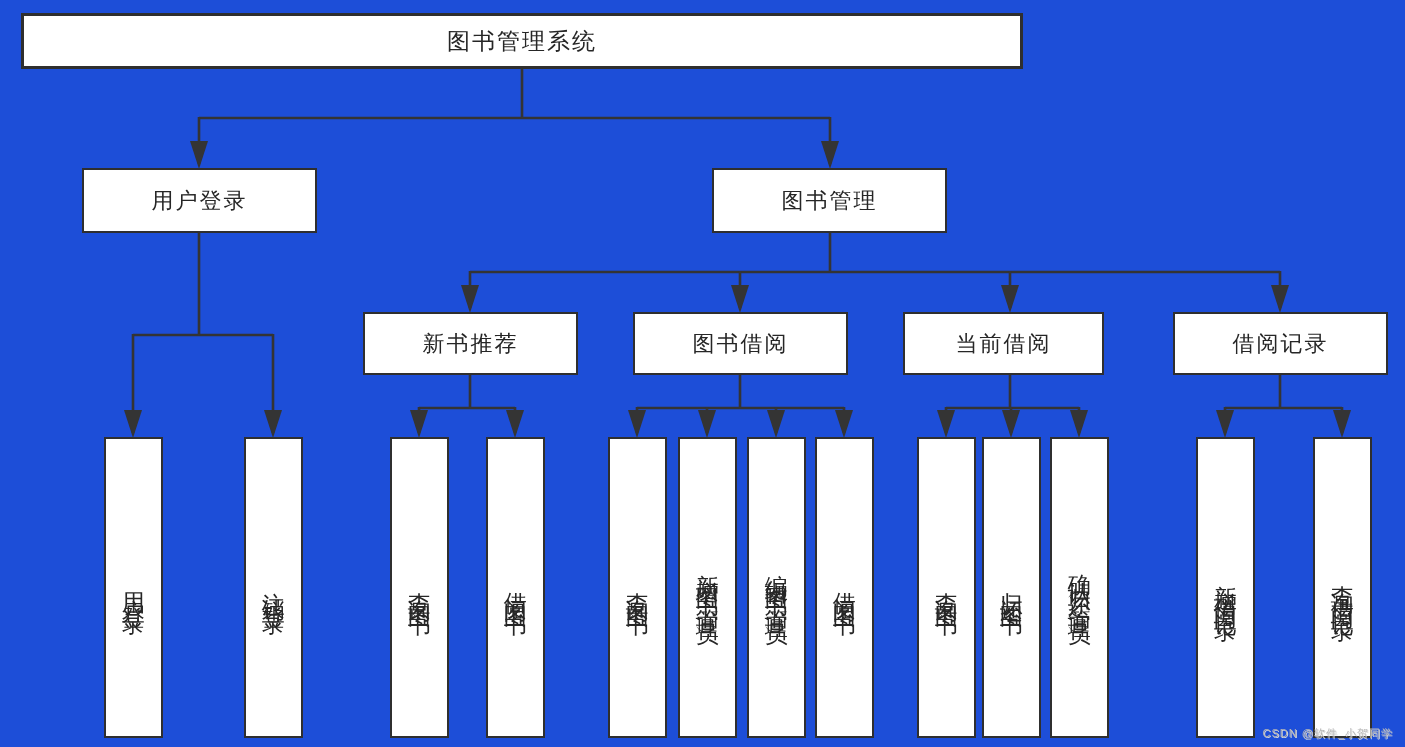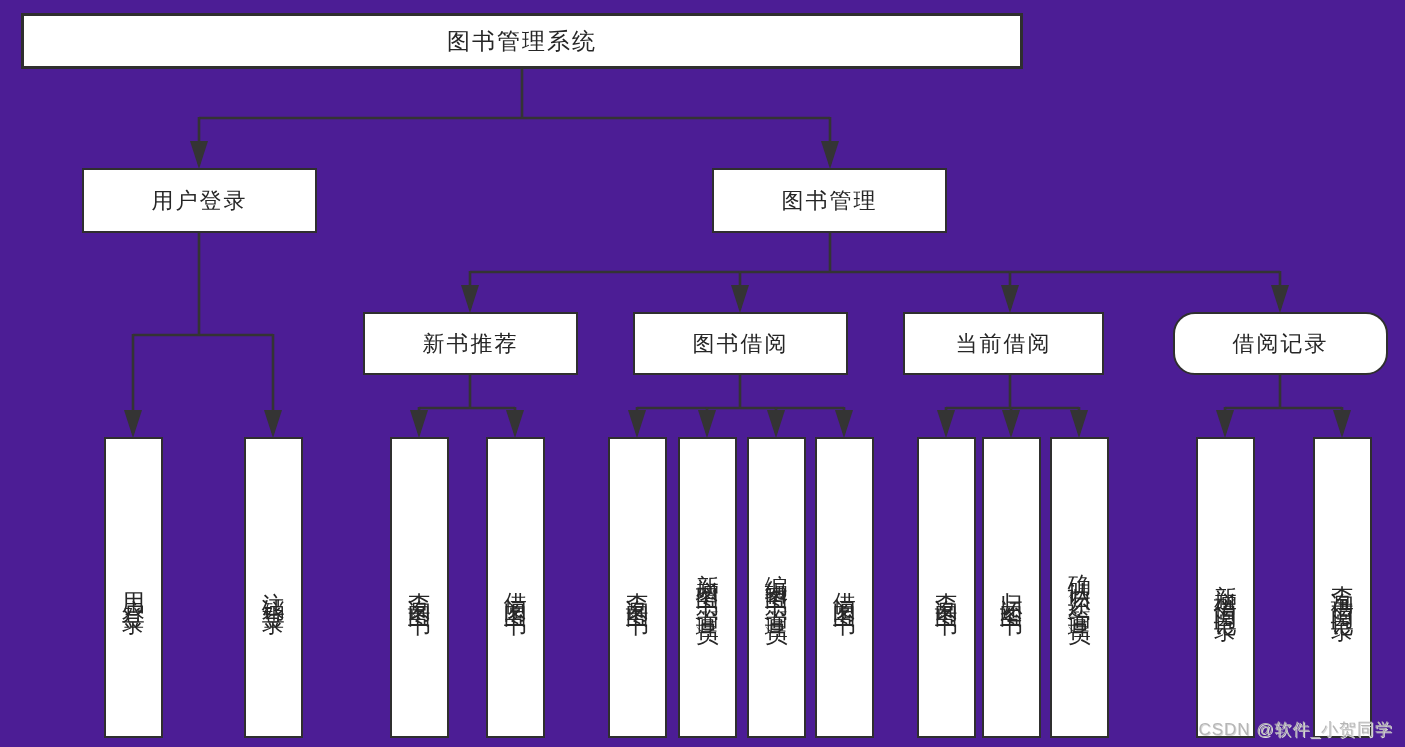--- a/index.html
+++ b/index.html
@@ -1,20 +1,20 @@
 <!DOCTYPE html>
 <html><head>
 <meta charset="utf-8">
 <style>
   html, body { margin: 0; padding: 0; background: #ffffff; }
   .canvas {
     position: relative;
     width: 1405px;
     height: 747px;
-    background: #4c1d95;
+    background: #1d4ed8;
     font-family: "Liberation Sans", "DejaVu Sans", sans-serif;
     color: #222222;
     overflow: hidden;
   }
   svg.connectors {
     position: absolute;
     left: 0; top: 0;
     width: 1405px; height: 747px;
     z-index: 1;
   }
@@ -41,21 +41,21 @@
     font-size: 23px;
     letter-spacing: 7px;
     line-height: 1.15;
     padding: 6px 0;
   }
   .watermark {
     position: absolute;
     right: 12px;
     bottom: 6px;
     z-index: 5;
-    font-size: 17px;
+    font-size: 11px;
     letter-spacing: 1px;
     color: #b6b6b6;
     text-shadow: 1px 1px 0 #d9d9d9;
     white-space: nowrap;
   }
 </style>
 </head>
 <body>
 
 <div class="canvas">
@@ -127,21 +127,21 @@
   </svg>
 
   <div class="box root" style="left:21px; top:13px; width:1002px; height:56px;">图书管理系统</div>
 
   <div class="box" style="left:82px; top:168px; width:235px; height:65px;">用户登录</div>
   <div class="box" style="left:712px; top:168px; width:235px; height:65px;text-align:center;">图书管理</div>
 
   <div class="box" style="left:363px; top:312px; width:215px; height:63px;">新书推荐</div>
   <div class="box" style="left:633px; top:312px; width:215px; height:63px;">图书借阅</div>
   <div class="box" style="left:903px; top:312px; width:201px; height:63px;">当前借阅</div>
-  <div class="box" style="left:1173px; top:312px; width:215px; height:63px;border-radius:22px;">借阅记录</div>
+  <div class="box" style="left:1173px; top:312px; width:215px; height:63px;">借阅记录</div>
 
   <div class="box leaf" style="left:104px; top:437px; width:59px; height:301px;">用户登录</div>
   <div class="box leaf" style="left:244px; top:437px; width:59px; height:301px;">注销登录</div>
 
   <div class="box leaf" style="left:390px; top:437px; width:59px; height:301px;">查询图书</div>
   <div class="box leaf" style="left:486px; top:437px; width:59px; height:301px;">借阅图书</div>
 
   <div class="box leaf" style="left:608px; top:437px; width:59px; height:301px;">查询图书</div>
   <div class="box leaf" style="left:678px; top:437px; width:59px; height:301px;">新增图书（管理员）</div>
   <div class="box leaf" style="left:747px; top:437px; width:59px; height:301px;">编辑图书（管理员）</div>

